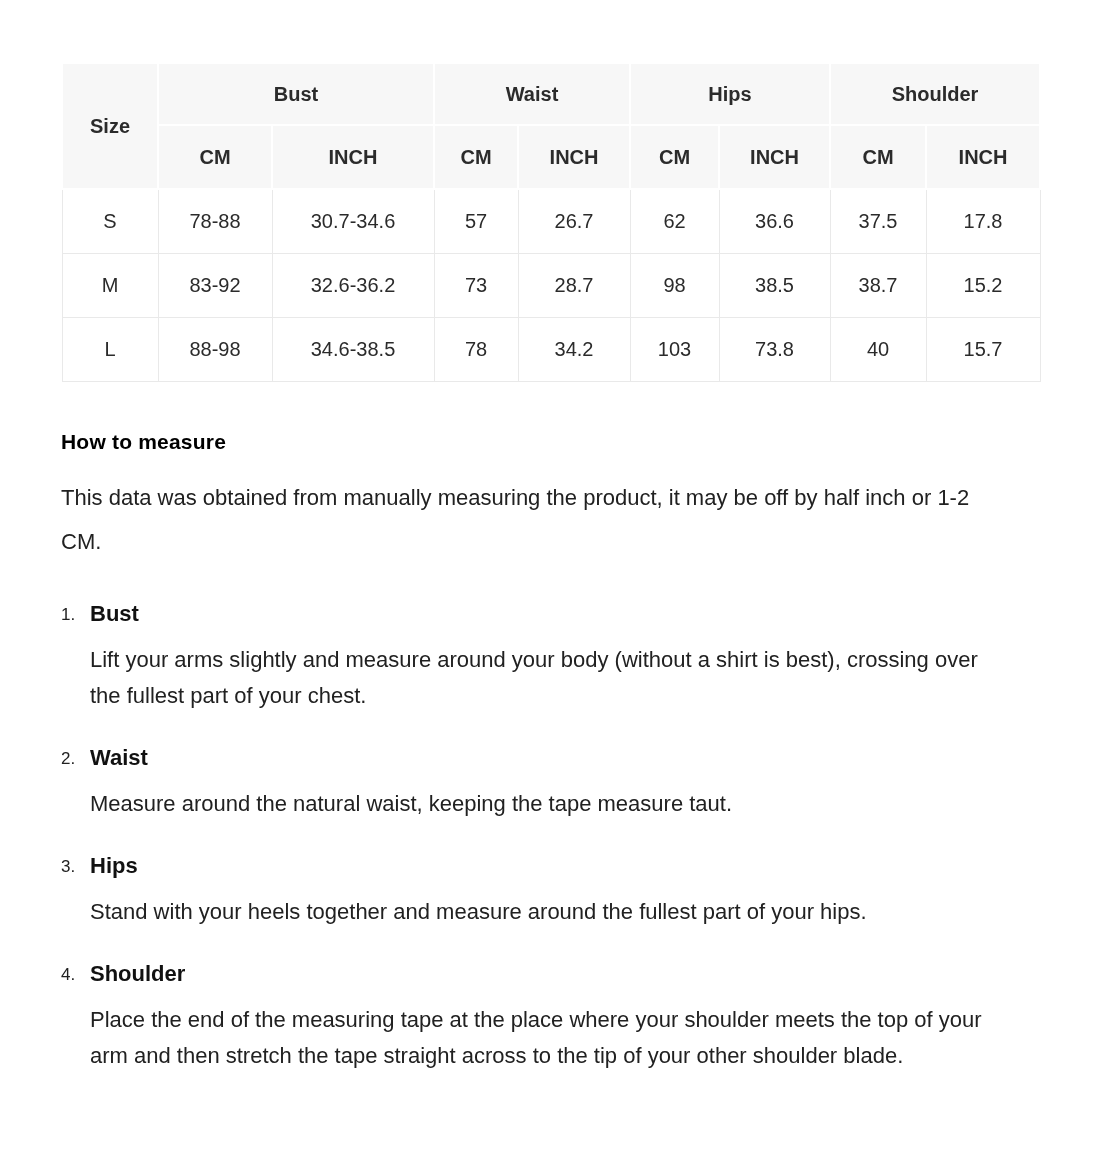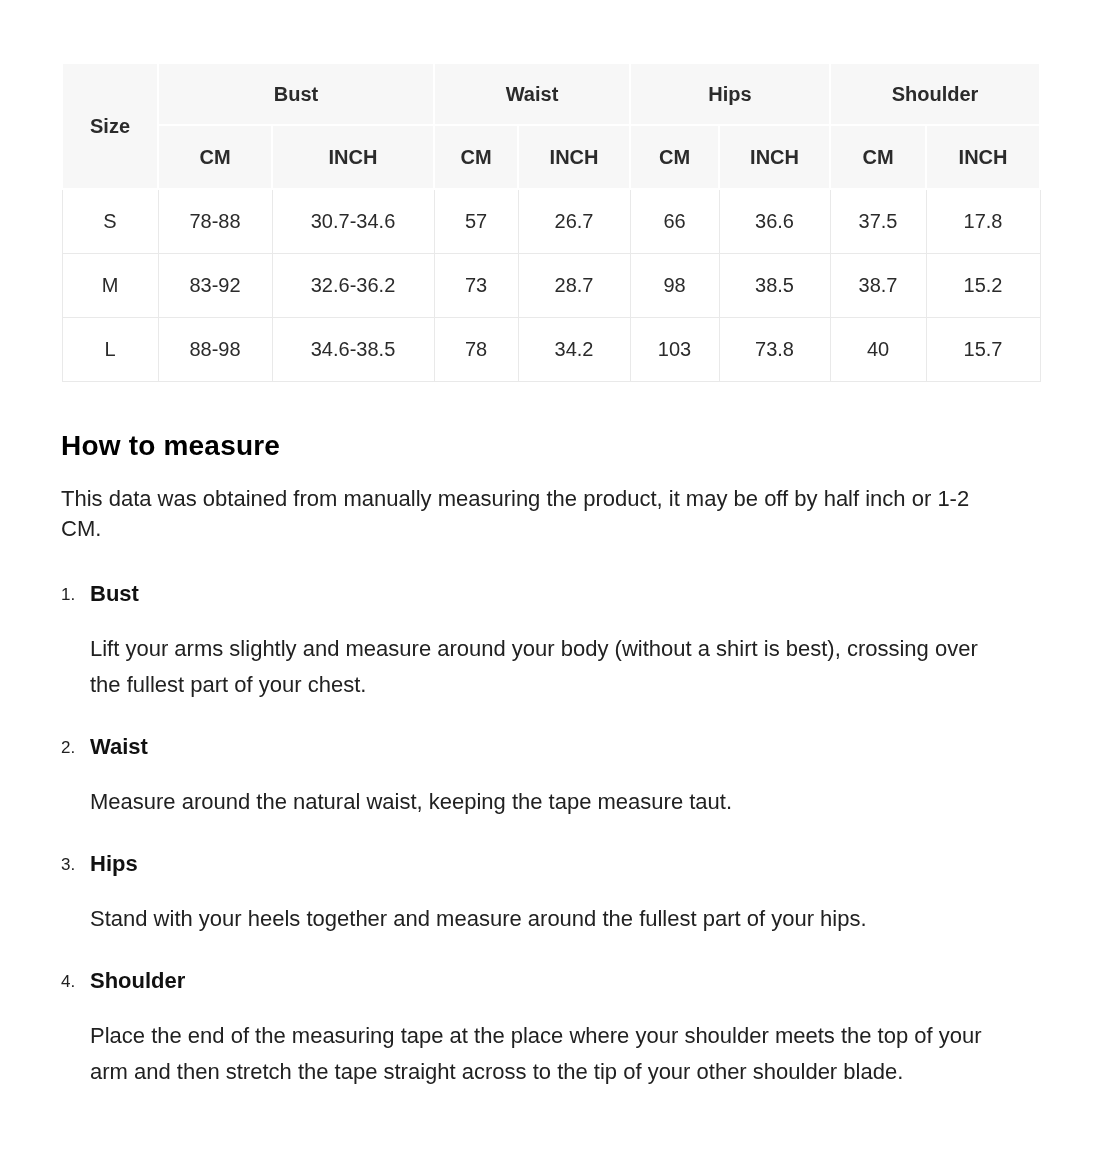--- a/index.html
+++ b/index.html
@@ -41,29 +41,29 @@
     font-size: 20px;
     font-weight: 400;
     color: #2b2b2b;
     height: 63px;
     padding: 0;
   }
 
   
   h2.htm-heading {
     margin: 48px 0 0 0;
-    font-size: 28px;
+    font-size: 21px;
     font-weight: 700;
     color: #000000;
     letter-spacing: 0.2px;
   }
   p.htm-intro {
     margin: 22px 0 0 0;
     font-size: 22px;
-    line-height: 30px;
+    line-height: 44px;
     max-width: 940px;
   }
   .steps {
     margin-top: 34px;
   }
   .step {
     display: flex;
     align-items: flex-start;
     margin-top: 28px;
   }
@@ -76,21 +76,21 @@
     color: #212121;
   }
   .step-body { flex: 1; }
   .step-title {
     font-size: 22px;
     font-weight: 700;
     line-height: 32px;
     color: #111111;
   }
   .step-desc {
-    margin: 21px 0 0 0;
+    margin: 12px 0 0 0;
     font-size: 22px;
     line-height: 36px;
     max-width: 900px;
   }
 </style>
 </head>
 <body>
 
 <div class="container">
 
@@ -125,21 +125,21 @@
         <th>INCH</th>
       </tr>
     </thead>
     <tbody>
       <tr>
         <td>S</td>
         <td>78-88</td>
         <td>30.7-34.6</td>
         <td>57</td>
         <td>26.7</td>
-        <td>66</td>
+        <td>62</td>
         <td>36.6</td>
         <td>37.5</td>
         <td>17.8</td>
       </tr>
       <tr>
         <td>M</td>
         <td>83-92</td>
         <td>32.6-36.2</td>
         <td>73</td>
         <td>28.7</td>

